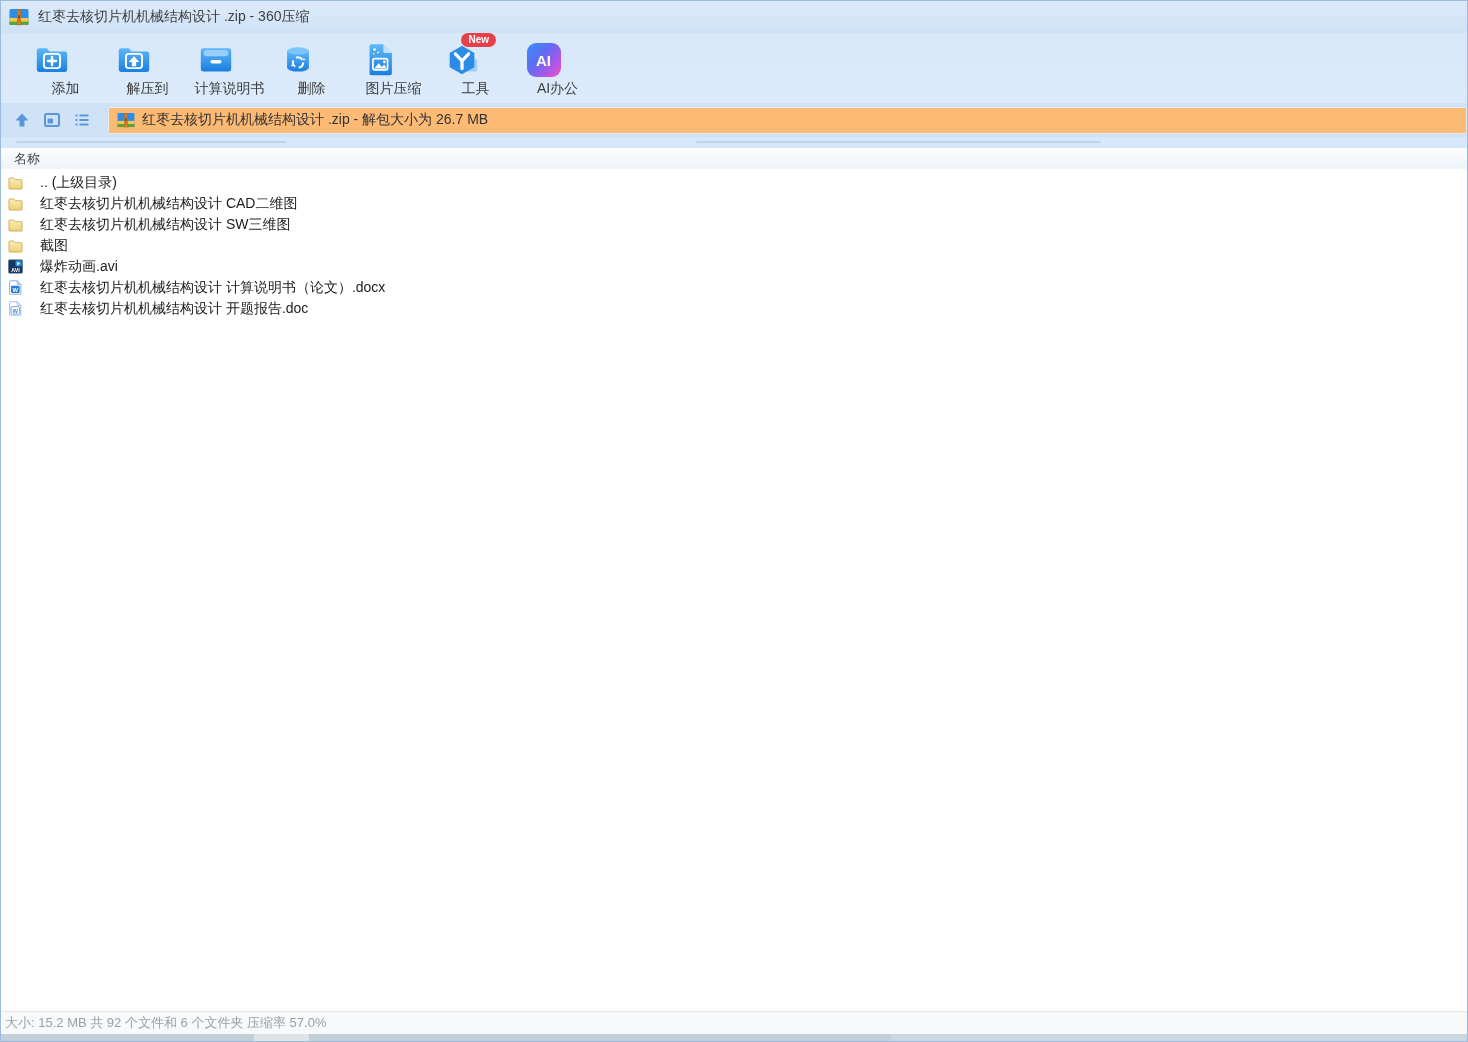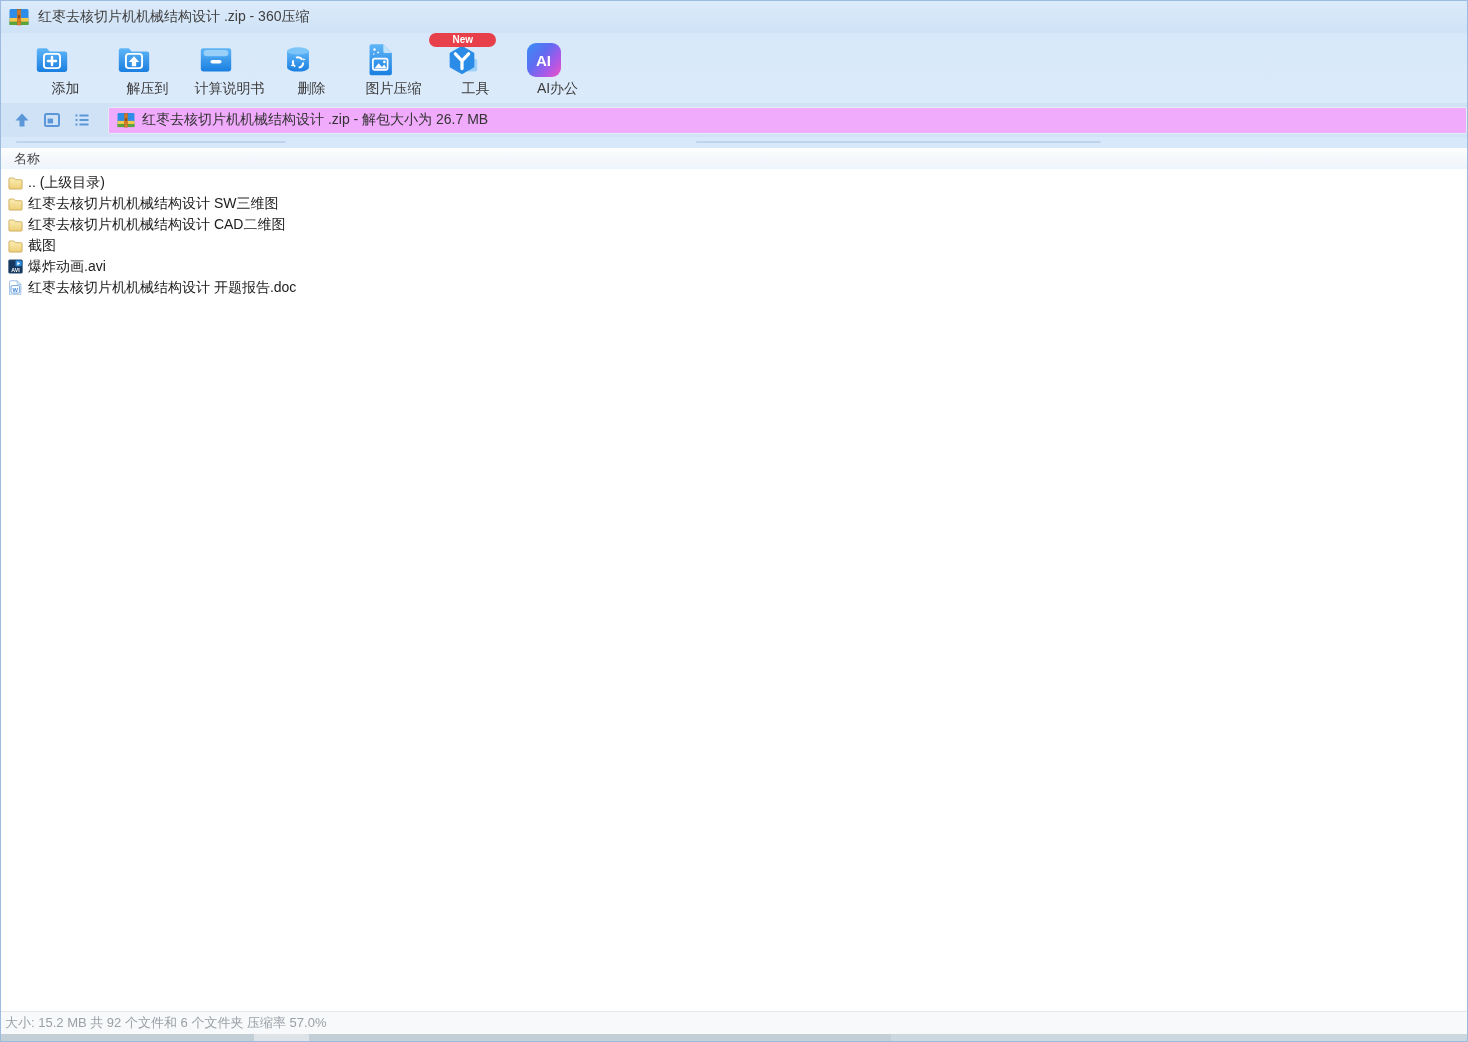--- a/index.html
+++ b/index.html
@@ -15,48 +15,48 @@
   .title-text { font-size:14px; color:#3f3f3f; }
 
   
   .toolbar { height:70px; flex:none; background:linear-gradient(#d7e8fa,#dcebfb);
              display:flex; align-items:flex-start; padding:3px 0 0 13px; gap:7px; }
   .tb-btn { width:75px; display:flex; flex-direction:column; align-items:center;
             gap:1px; position:relative; padding-top:5px; border-radius:4px; cursor:default; }
   .tb-icon { width:38px; height:38px; }
   .tb-label { font-size:14px; color:#3c3c3c; white-space:nowrap;margin-left:28px; }
   .badge { position:absolute; top:-3px; right:3px; background:#e8404a; color:#fff;
-           font-size:10px; font-weight:bold; padding:2px 23px; border-radius:9px; line-height:1; }
+           font-size:10px; font-weight:bold; padding:2px 7px; border-radius:9px; line-height:1; }
   .ai-tile { width:34px; height:34px; margin:2px; border-radius:9px;
              background:linear-gradient(130deg,#3a8ef5 0%,#5f6cf2 40%,#a958e8 70%,#ef53c6 100%);
              display:flex; align-items:center; justify-content:center;
              color:#fff; font-weight:bold; font-size:15px;text-align:right; }
 
   
   .addressbar { height:34px; flex:none; background:#cfe2f6; display:flex;
                 align-items:center; padding-left:12px; gap:12px; }
   .nav-ic { width:18px; height:18px; flex:none; cursor:pointer; }
-  .addr-input { flex:1; height:27px; background:#f0abfc; border:1px solid #e4ecf4;
+  .addr-input { flex:1; height:27px; background:#fdba74; border:1px solid #e4ecf4;
                 border-radius:2px; display:flex; align-items:center; gap:7px;
                 padding:0 8px; font-size:14px; color:#333; margin-left:5px; }
   .addr-input svg { flex:none; }
   .addr-text { white-space:nowrap; }
 
   
   .strip { height:11px; flex:none; background:#d7e8fa; position:relative; }
   .strip i { position:absolute; height:2px; background:#bdd4ec; border-radius:1px; top:4px; }
 
   
   .listheader { height:21px; flex:none; background:linear-gradient(#fdfdfe,#edf4fb);
                 font-size:13px; color:#454545; display:flex; align-items:center;
                 padding-left:13px; }
 
   
   .filelist { flex:1; background:#fff; overflow:hidden; padding-top:3px; }
-  .file-row { height:21px; display:flex; align-items:center; gap:5px;
+  .file-row { height:21px; display:flex; align-items:center; gap:17px;
               padding-left:7px; font-size:14px; color:#1c1c1c; cursor:default; }
   .file-row svg { width:15px; height:15px; flex:none; }
   .file-row span { white-space:nowrap; }
 
   
   .statusbar { height:23px; flex:none; background:#f7f9fa; border-top:1px solid #e4e6e8;
                display:flex; align-items:center; padding-left:4px;
                font-size:13px; color:#9aa0a6; }
 
   
@@ -229,44 +229,50 @@
       <svg viewBox="0 0 16 16">
           <use href="#ic-folder"></use>
         </svg>
       <span class="row-label">.. (上级目录)</span>
     </div>
 
     <div class="file-row">
       <svg viewBox="0 0 16 16">
           <use href="#ic-folder"></use>
         </svg>
+      <span class="row-label">红枣去核切片机机械结构设计 CAD二维图</span>
+    </div>
+
+    <div class="file-row">
+      <svg viewBox="0 0 16 16">
+          <use href="#ic-folder"></use>
+        </svg>
       <span class="row-label">红枣去核切片机机械结构设计 SW三维图</span>
     </div>
 
     <div class="file-row">
       <svg viewBox="0 0 16 16">
           <use href="#ic-folder"></use>
         </svg>
-      <span class="row-label">红枣去核切片机机械结构设计 CAD二维图</span>
-    </div>
-
-    <div class="file-row">
-      <svg viewBox="0 0 16 16">
-          <use href="#ic-folder"></use>
-        </svg>
       <span class="row-label">截图</span>
     </div>
 
     <div class="file-row">
       <svg viewBox="0 0 16 16">
           <use href="#ic-avi"></use>
         </svg>
       <span class="row-label">爆炸动画.avi</span>
     </div>
 
+    <div class="file-row">
+      <svg viewBox="0 0 16 16">
+          <use href="#ic-docx"></use>
+        </svg>
+      <span class="row-label">红枣去核切片机机械结构设计 计算说明书（论文）.docx</span>
+    </div>
 
     <div class="file-row">
       <svg viewBox="0 0 16 16">
           <use href="#ic-doc"></use>
         </svg>
       <span class="row-label">红枣去核切片机机械结构设计 开题报告.doc</span>
     </div>
   </div>
 
   <div class="statusbar">

